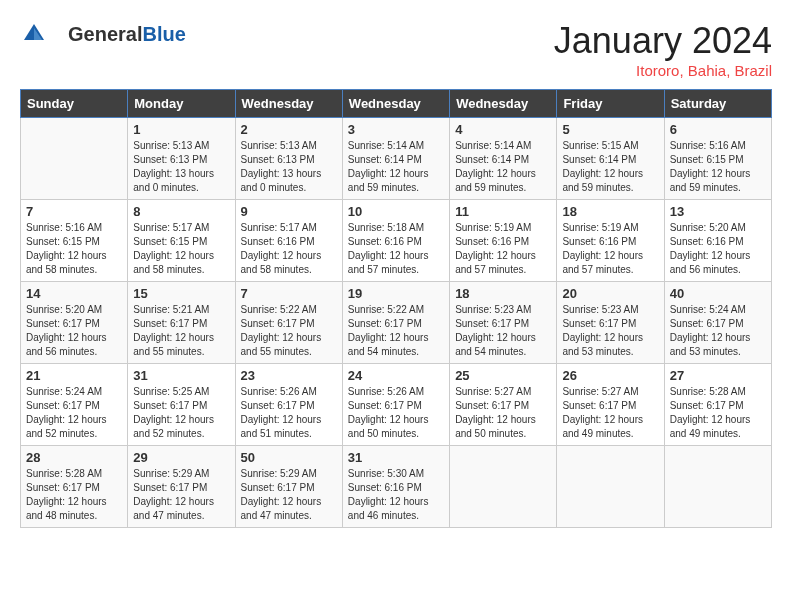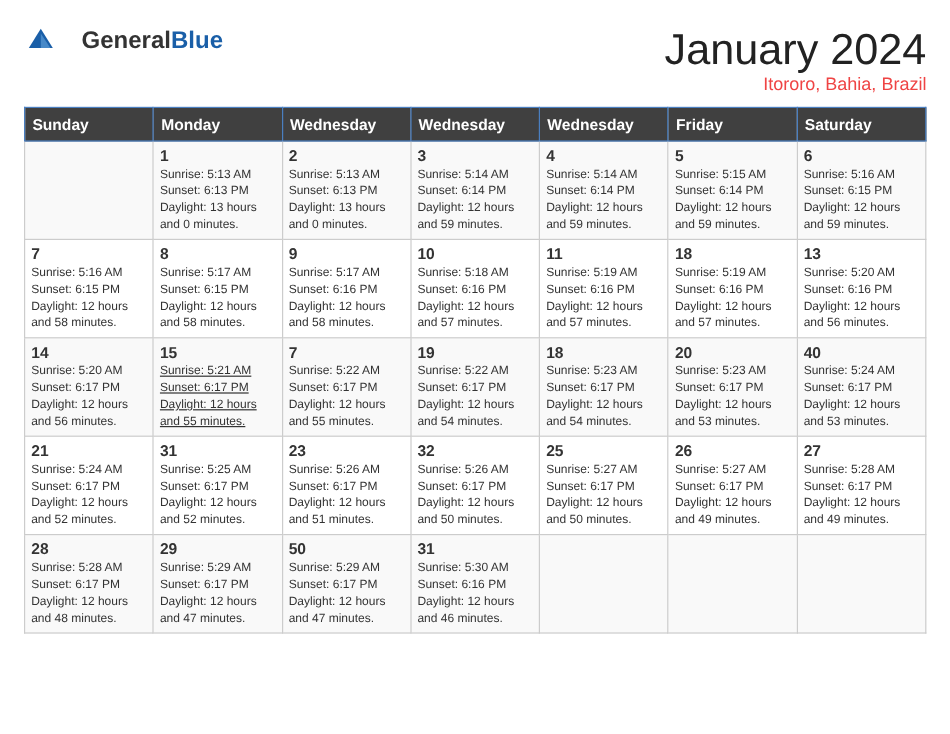--- a/index.html
+++ b/index.html
@@ -222,21 +222,21 @@
       <tr>
         <td>
           <span class="day-number">14</span>
           <div class="day-detail" style="white-space: pre-line;">Sunrise: 5:20 AM
 Sunset: 6:17 PM
 Daylight: 12 hours
 and 56 minutes.</div>
         </td>
         <td>
           <span class="day-number">15</span>
-          <div class="day-detail" style="white-space: pre-line; text-decoration: underline;">Sunrise: 5:21 AM
+          <div class="day-detail" style="white-space: pre-line;">Sunrise: 5:21 AM
 Sunset: 6:17 PM
 Daylight: 12 hours
 and 55 minutes.</div>
         </td>
         <td>
           <span class="day-number">7</span>
           <div class="day-detail" style="white-space: pre-line;">Sunrise: 5:22 AM
 Sunset: 6:17 PM
 Daylight: 12 hours
 and 55 minutes.</div>
@@ -286,21 +286,21 @@
 and 52 minutes.</div>
         </td>
         <td>
           <span class="day-number">23</span>
           <div class="day-detail" style="white-space: pre-line;">Sunrise: 5:26 AM
 Sunset: 6:17 PM
 Daylight: 12 hours
 and 51 minutes.</div>
         </td>
         <td>
-          <span class="day-number">32</span>
+          <span class="day-number">24</span>
           <div class="day-detail" style="white-space: pre-line;">Sunrise: 5:26 AM
 Sunset: 6:17 PM
 Daylight: 12 hours
 and 50 minutes.</div>
         </td>
         <td>
           <span class="day-number">25</span>
           <div class="day-detail" style="white-space: pre-line;">Sunrise: 5:27 AM
 Sunset: 6:17 PM
 Daylight: 12 hours

